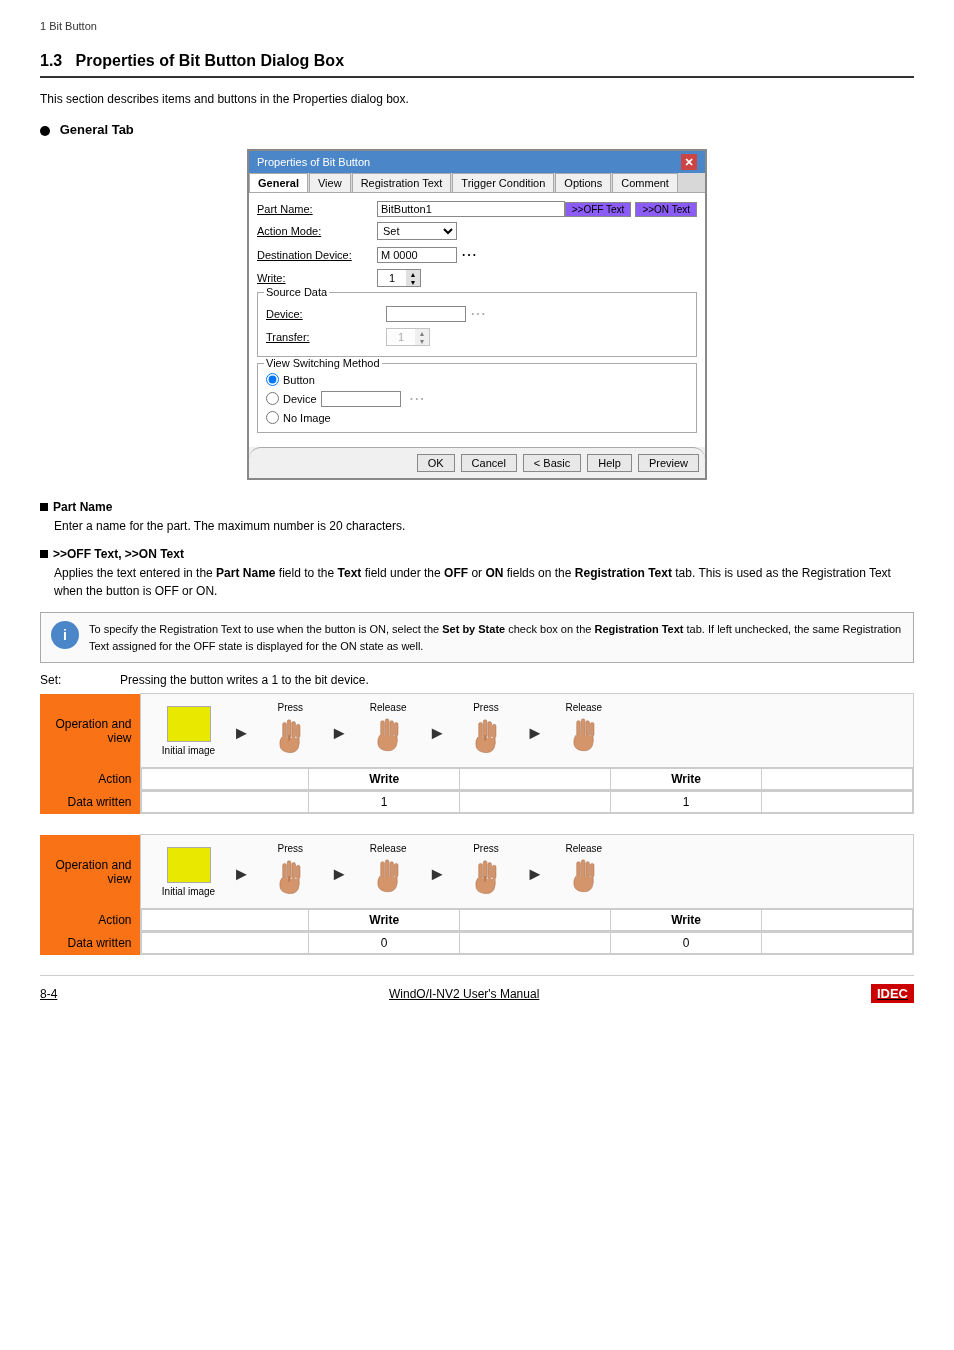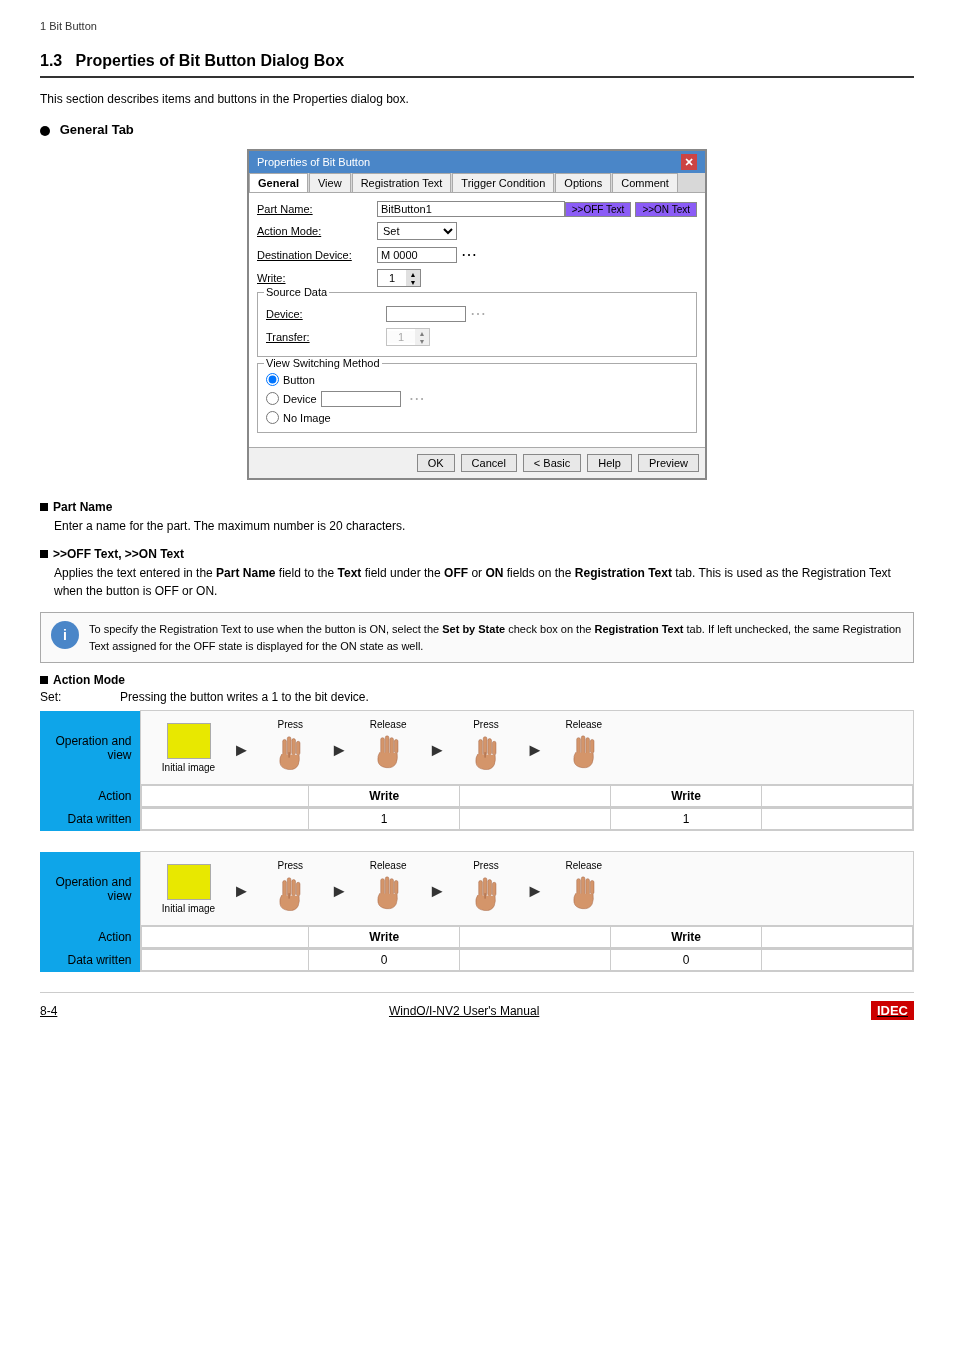--- a/index.html
+++ b/index.html
@@ -182,20 +182,21 @@
       font-size: 11px;
     }
     .radio-row input { margin-right: 4px; }
     .dialog-footer {
       background: #f0f0f0;
       border-top: 1px solid #aaa;
       padding: 6px;
       display: flex;
       justify-content: flex-end;
       gap: 6px;
+      border-radius: 12px;
     }
     .dialog-footer button {
       font-size: 11px;
       padding: 2px 10px;
       border: 1px solid #888;
       background: #e8e8e8;
       cursor: pointer;
     }
     .btn-small {
       font-size: 10px;
@@ -315,21 +316,21 @@
       font-size: 12px;
       margin-top: 4px;
     }
     .data-table td, .data-table th {
       border: 1px solid #ccc;
       padding: 3px 8px;
       text-align: center;
     }
     .data-table .label-cell {
       text-align: right;
-      background: #0ea5e9;
+      background: #f97316;
       border: none;
       font-size: 12px;
       width: 100px;
     }
 
     
     .page-footer {
       display: flex;
       justify-content: space-between;
       align-items: center;
@@ -491,24 +492,20 @@
 </div>
 
 <div class="info-box">
   <div class="info-icon">i</div>
   <div class="info-text">
     To specify the Registration Text to use when the button is ON, select the <strong>Set by State</strong> check box on the <strong>Registration Text</strong> tab. If left unchecked, the same Registration Text assigned for the OFF state is displayed for the ON state as well.
   </div>
 </div>
 
 <div class="action-mode-section">
-  <div class="desc-heading">
-    <span class="sq"></span>
-    <strong>Action Mode</strong>
-  </div>
 
   <div class="action-diagram">
     <div style="display:flex; align-items:center; margin-bottom:6px;">
       <span style="font-size:12px; width:80px;">Set:</span>
       <span style="font-size:12px;">Pressing the button writes a 1 to the bit device.</span>
     </div>
 
     <table class="data-table" style="border:none;">
       <tbody>
           <tr>

